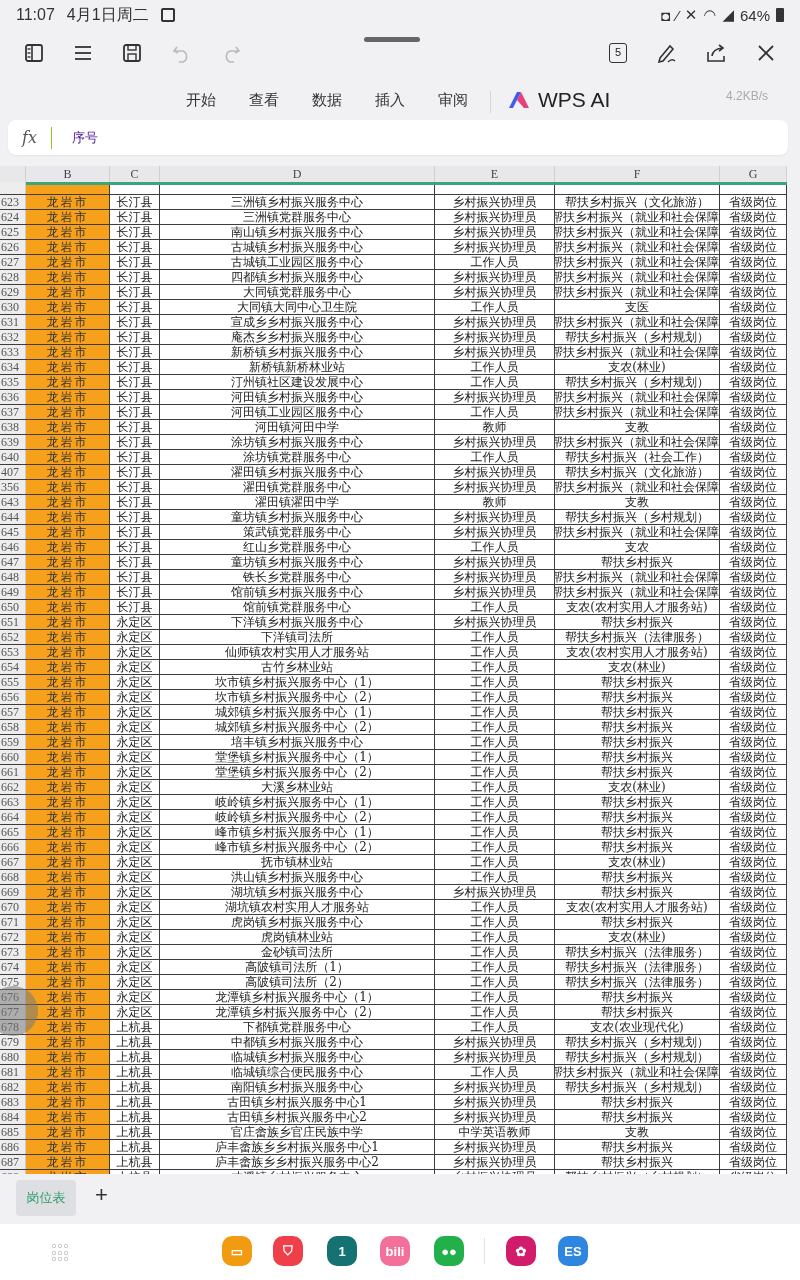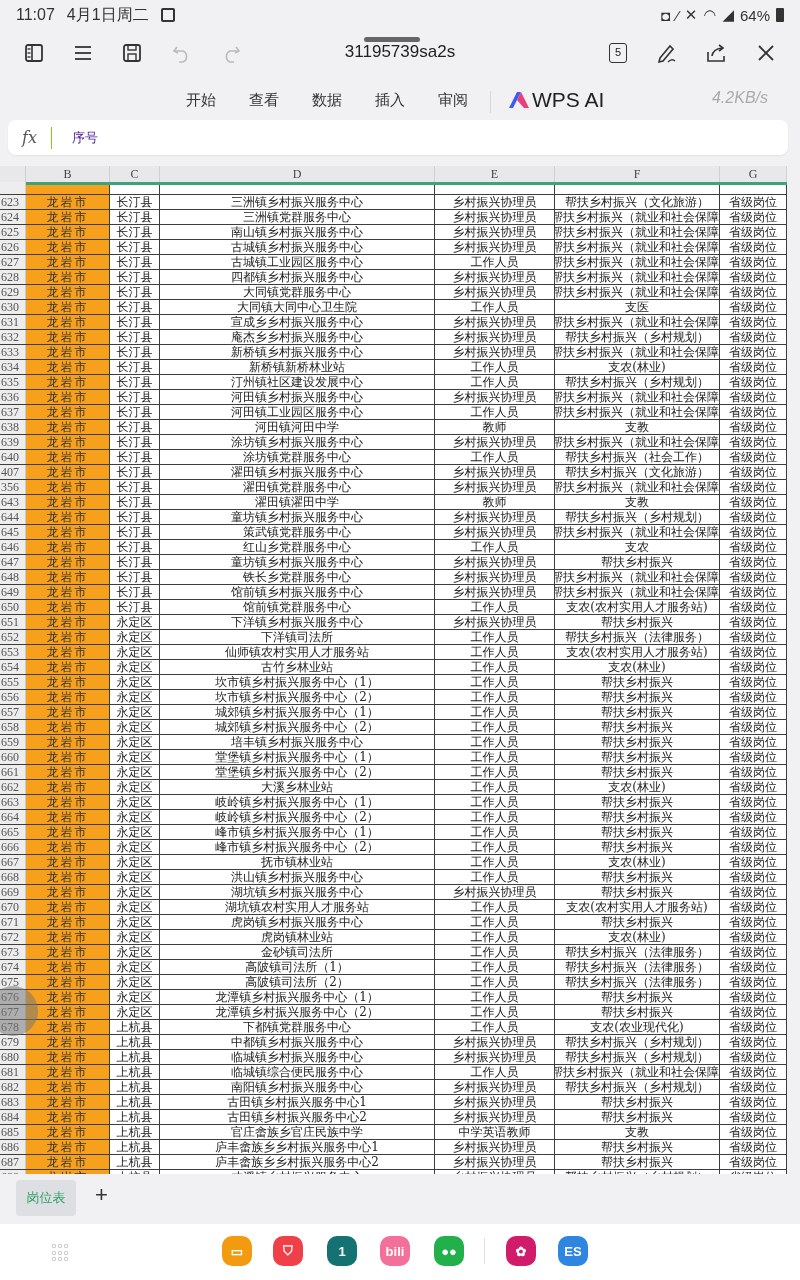--- a/index.html
+++ b/index.html
@@ -10,22 +10,22 @@
   .sb-icon { width: 14px; height: 14px; border: 2px solid #333; border-radius: 2px; display: inline-block; }
   .sb-battery { width: 8px; height: 14px; background: #333; border-radius: 1px; display: inline-block; }
   .toolbar { position: absolute; top: 30px; left: 0; width: 800px; height: 45px; display: flex; align-items: center; }
   .tb-btn { position: absolute; width: 30px; height: 30px; display: flex; align-items: center; justify-content: center; cursor: pointer; }
   .doc-title { position: absolute; left: 0; right: 0; top: 12px; text-align: center; font-family: "Liberation Sans", sans-serif; font-size: 17px; color: #222; pointer-events: none; }
   .doc-title span { pointer-events: auto; }
   .grabber { position: absolute; left: 364px; top: 7px; width: 56px; height: 5px; border-radius: 3px; background: #666; }
   .menubar { position: absolute; top: 85px; left: 0; width: 800px; height: 34px; }
   .menu-item { position: absolute; top: 6px; font-size: 15px; color: #333; cursor: pointer; }
   .menu-sep { position: absolute; left: 490px; top: 6px; width: 1px; height: 22px; background: #d6d6d6; }
-  .wps-ai { position: absolute; left: 508px; top: 3px; display: flex; align-items: center; gap: 2px; font-family: "Liberation Sans", sans-serif; font-size: 21px; color: #222; cursor: pointer; }
-  .netspeed { position: absolute; right: 32px; top: 4px; font-family: "Liberation Sans", sans-serif; font-size: 16px; color: #aaa; font-style: italic; }
+  .wps-ai { position: absolute; left: 508px; top: 3px; display: flex; align-items: center; gap: 8px; font-family: "Liberation Sans", sans-serif; font-size: 21px; color: #222; cursor: pointer; }
+  .netspeed { position: absolute; right: 32px; top: 4px; font-family: "Liberation Sans", sans-serif; font-size: 12px; color: #aaa; }
   .formulabar { position: absolute; left: 8px; top: 120px; width: 780px; height: 35px; background: #fff; border-radius: 8px; box-shadow: 0 1px 2px rgba(0,0,0,0.06); display: flex; align-items: center; }
   .fx { width: 44px; text-align: center; font-style: italic; font-size: 16px; color: #555; border-right: 1px solid #84cc16; height: 22px; line-height: 22px; }
   .formula-input { margin-left: 20px; font-size: 13px; color: #4c1d95; border: none; background: transparent; outline: none; font-family: "DejaVu Serif", serif; }
   .grid { position: absolute; left: 0; top: 166px; width: 800px; height: 1008px; overflow: hidden; background: #fff; }
   .colheader { position: absolute; left: 0; top: 0; height: 16px; width: 787px; background: #e8e8ea; display: flex; font-family: "Liberation Serif", serif; font-size: 12px; color: #444; z-index: 3; }
   .colheader div { text-align: center; line-height: 16px; border-right: 1px solid #d0d0d0; }
   .freeze-line { position: absolute; left: 26px; top: 16px; width: 761px; height: 3px; background: #3aa57c; z-index: 4; }
   .rows { position: absolute; left: 0; top: 14px; width: 787px; }
   .row { display: flex; height: 15px; border-bottom: 1px solid #3d3d3d; font-size: 12px; line-height: 14px; }
   .cell { overflow: hidden; white-space: nowrap; text-align: center; border-right: 1px solid #3d3d3d; }
@@ -99,21 +99,20 @@
         <path d="M6 5 L3 9 L7 11" fill="none" stroke="#bbb" stroke-width="1.6"></path>
         <path d="M4 9 H12 A6 6 0 0 1 12 20 H8" fill="none" stroke="#bbb" stroke-width="1.6"></path>
       </svg>
   </div>
   <div class="tb-btn" style="left:216px;top:8px">
     <svg width="22" height="22" viewBox="0 0 22 22">
         <path d="M16 5 L19 9 L15 11" fill="none" stroke="#bbb" stroke-width="1.6"></path>
         <path d="M18 9 H10 A6 6 0 0 0 10 20 H14" fill="none" stroke="#bbb" stroke-width="1.6"></path>
       </svg>
   </div>
-  <div class="doc-title"><span>31195739sa2s</span></div>
   <div class="tb-btn" style="left:603px;top:8px">
     <span style="display:inline-block;width:18px;height:20px;border:1.6px solid #333;border-radius:3px;text-align:center;font-size:11px;line-height:17px;font-family:'Liberation Sans',sans-serif;">5</span>
   </div>
   <div class="tb-btn" style="left:652px;top:8px">
     <svg width="22" height="22" viewBox="0 0 22 22">
         <path d="M4 16 L14 4 L17 7 L7 19 L3 20 Z" fill="none" stroke="#333" stroke-width="1.6"></path>
         <path d="M12 20 Q16 16 19 19" fill="none" stroke="#333" stroke-width="1.4"></path>
       </svg>
   </div>
   <div class="tb-btn" style="left:701px;top:8px">

